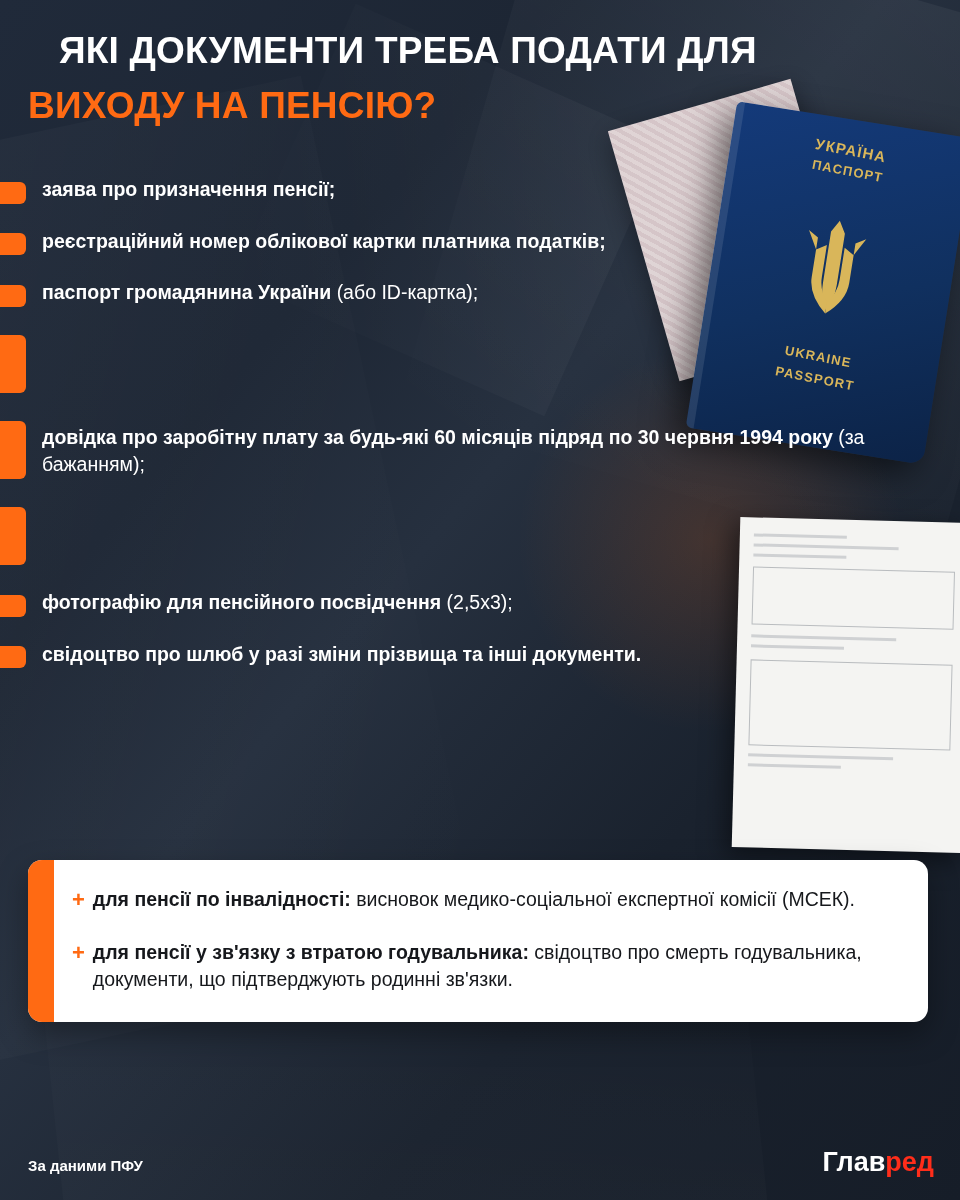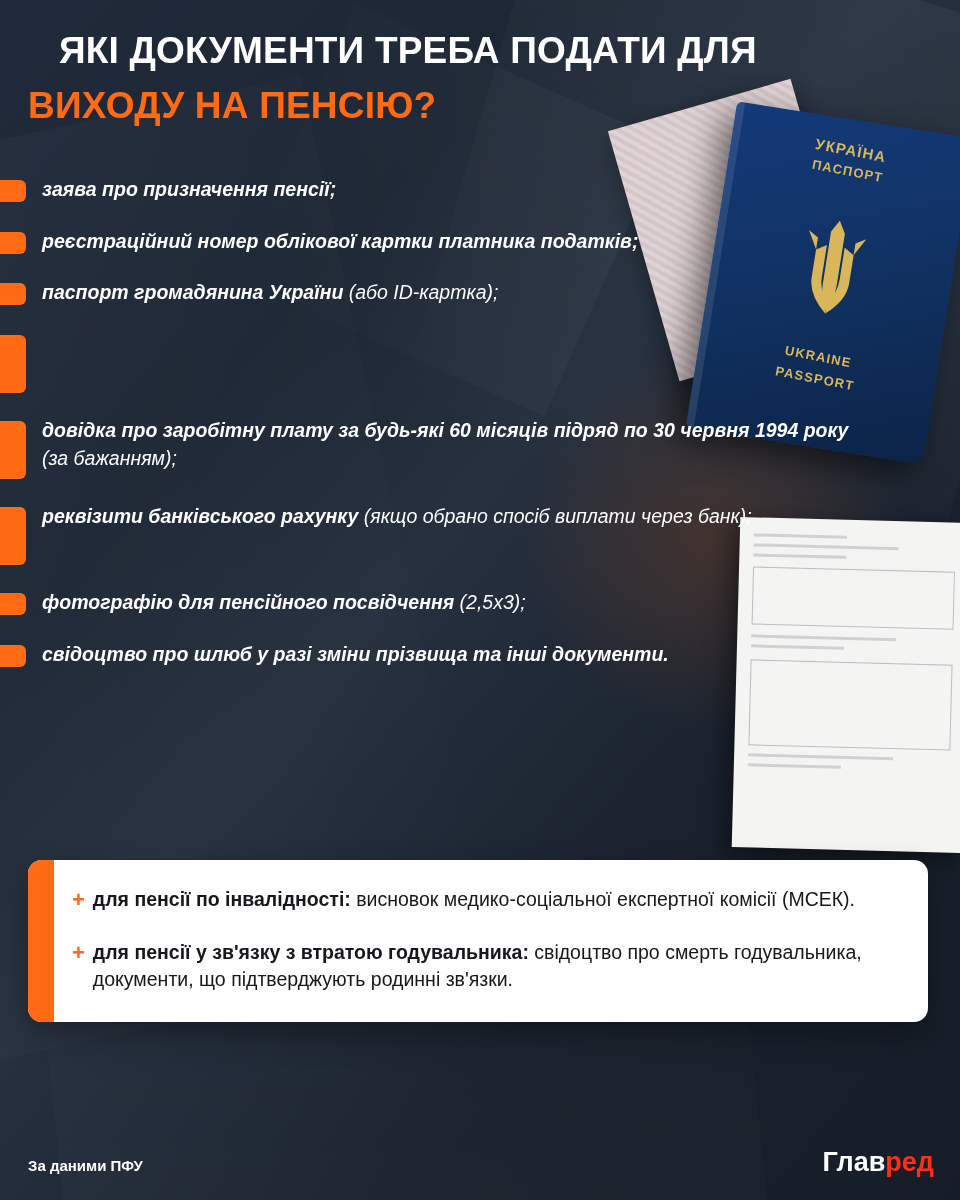--- a/index.html
+++ b/index.html
@@ -98,21 +98,21 @@
     color: #ffffff; font-size: 37px; font-weight: 800; line-height: 1.12;
     letter-spacing: 0.2px; text-transform: uppercase; margin-left: 31px;
   }
   .title-2 {
     color: #ff6a13; font-size: 37px; font-weight: 800; line-height: 1.12;
     letter-spacing: 0.2px; text-transform: uppercase; margin-top: 14px;
   }
 
   
   .list { position: absolute; left: 0; top: 176px; width: 890px; }
-  .list-item { display: flex; align-items: flex-start; margin-bottom: 24px; font-style: italic; }
+  .list-item { display: flex; align-items: flex-end; margin-bottom: 24px; }
   .bullet {
     flex: 0 0 auto; width: 26px; height: 22px; background: #ff6a13;
     border-radius: 0 6px 6px 0; margin-top: 4px;
   }
   .bullet.tall { height: 58px; }
   .item-text {
     color: #ffffff; font-size: 19.5px; line-height: 1.42; margin-left: 16px;
     max-width: 830px;
   }
   .item-text b { font-weight: 700; }
@@ -204,21 +204,20 @@
     </div>
     <div class="list-item">
       <div class="bullet tall"></div>
     </div>
     <div class="list-item">
       <div class="bullet tall"></div>
       <div class="item-text"><b>довідка про заробітну плату за будь-які 60 місяців підряд по 30 червня 1994 року </b><span class="reg">(за бажанням);</span></div>
     </div>
     <div class="list-item">
       <div class="bullet tall"></div>
-      <div class="item-text"><b>реквізити банківського рахунку </b><span class="reg">(якщо обрано спосіб виплати через банк);</span></div>
     </div>
     <div class="list-item">
       <div class="bullet"></div>
       <div class="item-text"><b>фотографію для пенсійного посвідчення </b><span class="reg">(2,5х3);</span></div>
     </div>
     <div class="list-item">
       <div class="bullet"></div>
       <div class="item-text"><b>свідоцтво про шлюб у разі зміни прізвища та інші документи.</b><span class="reg"></span></div>
     </div>
   </div>

